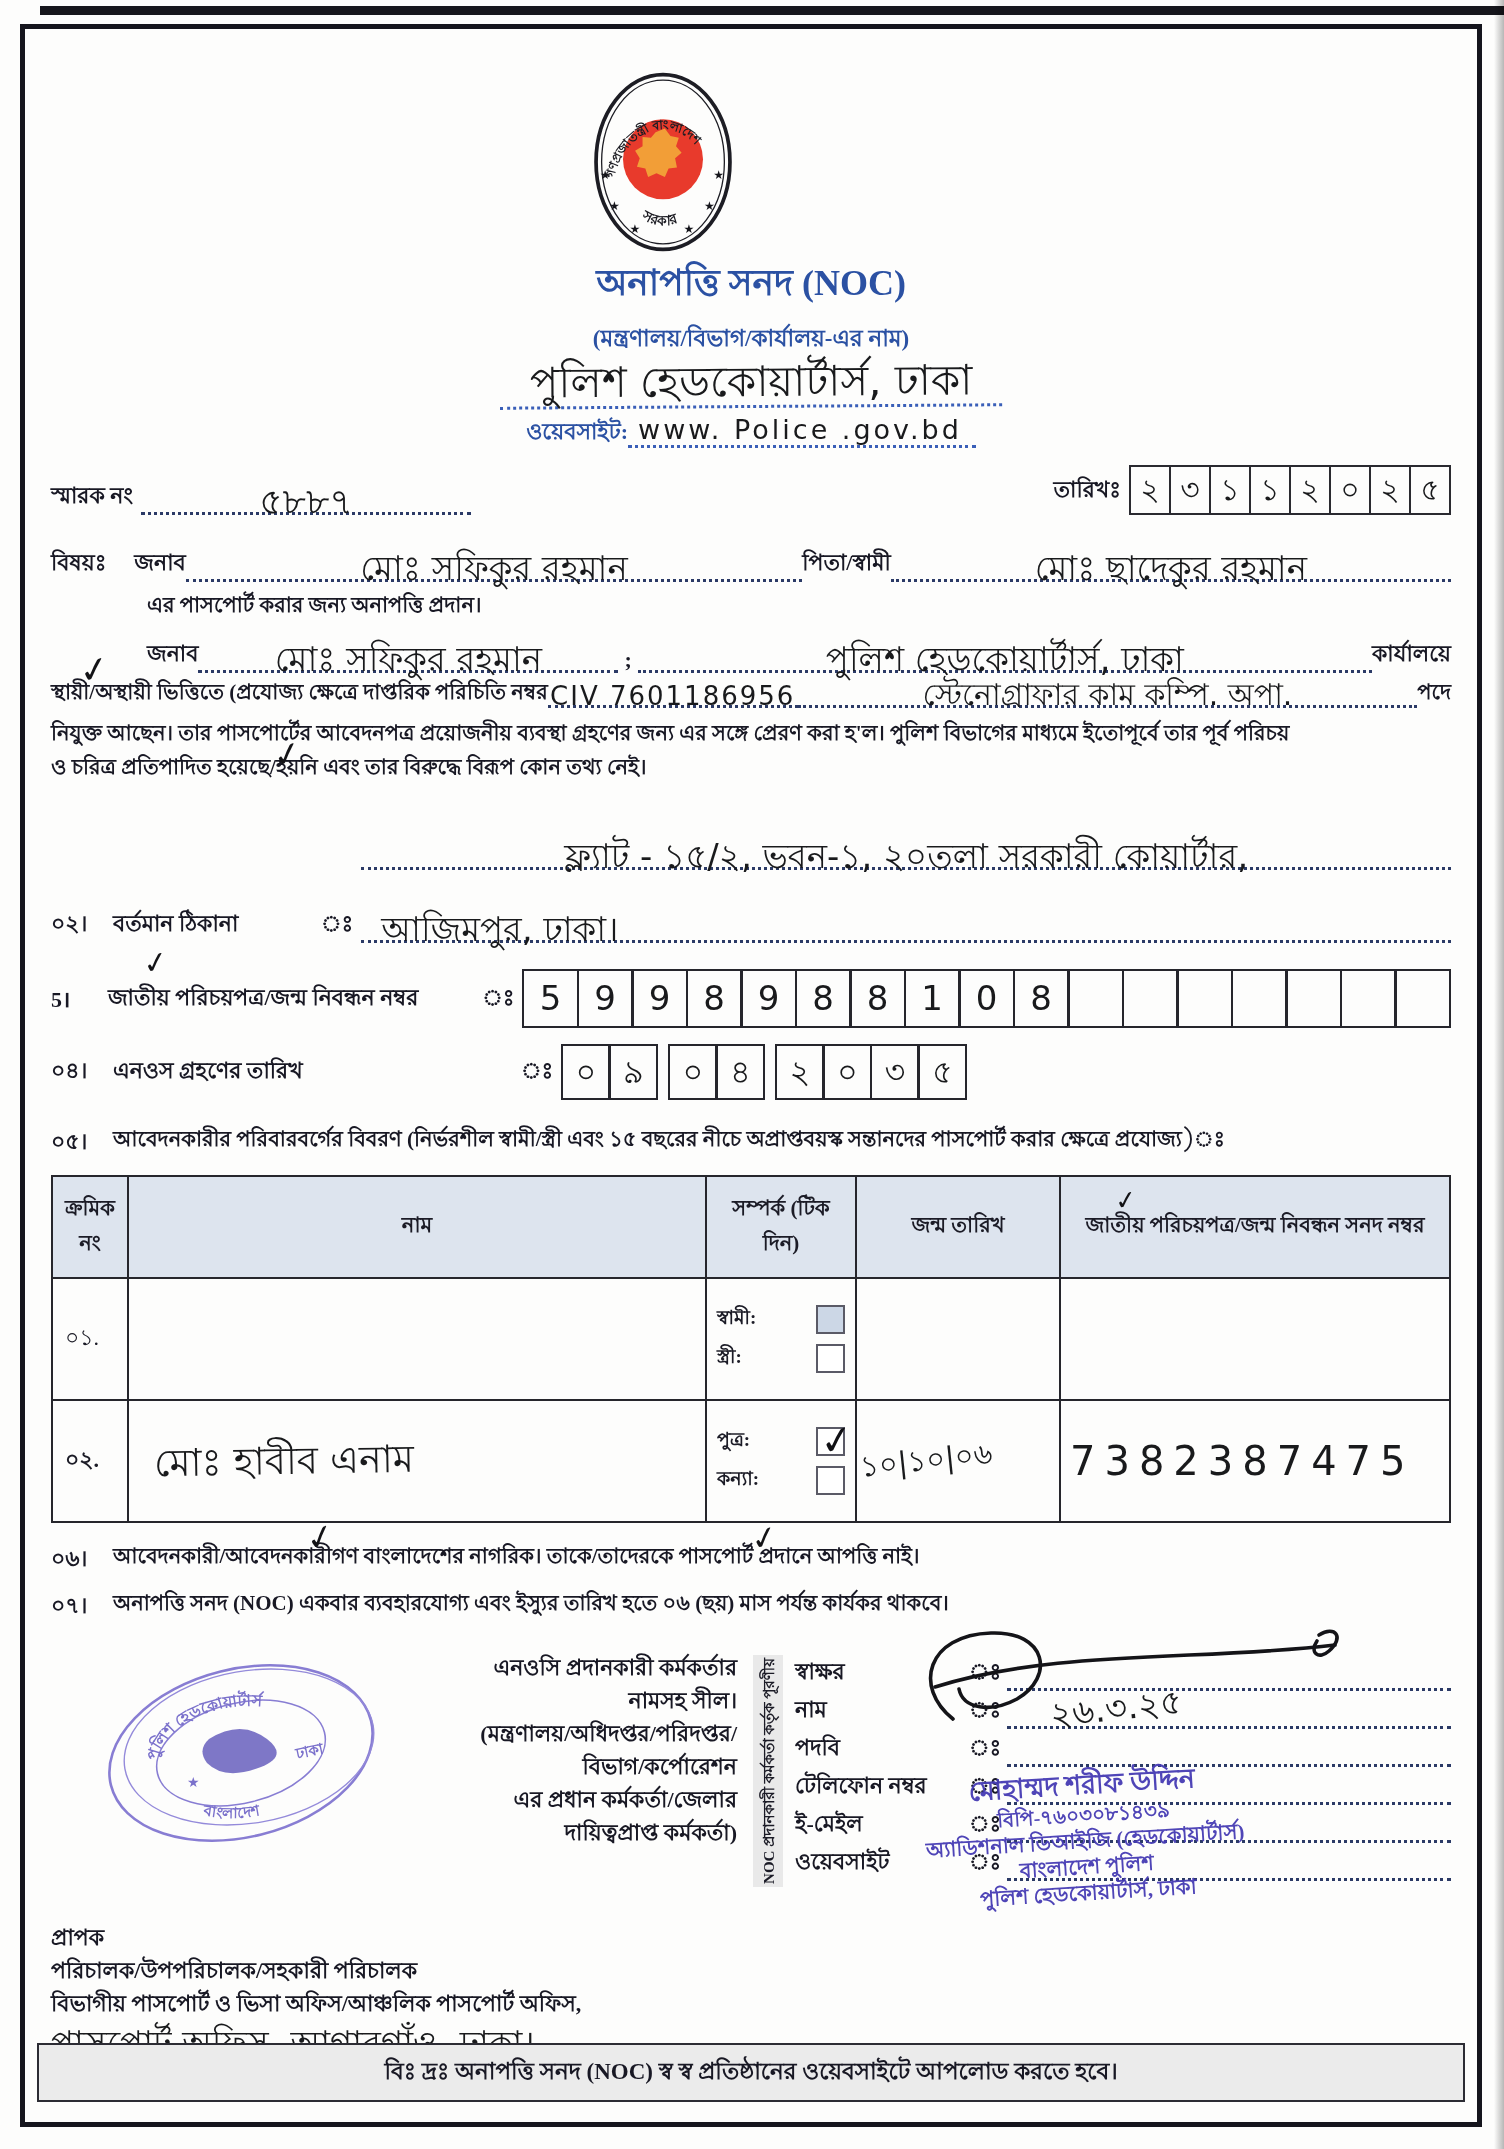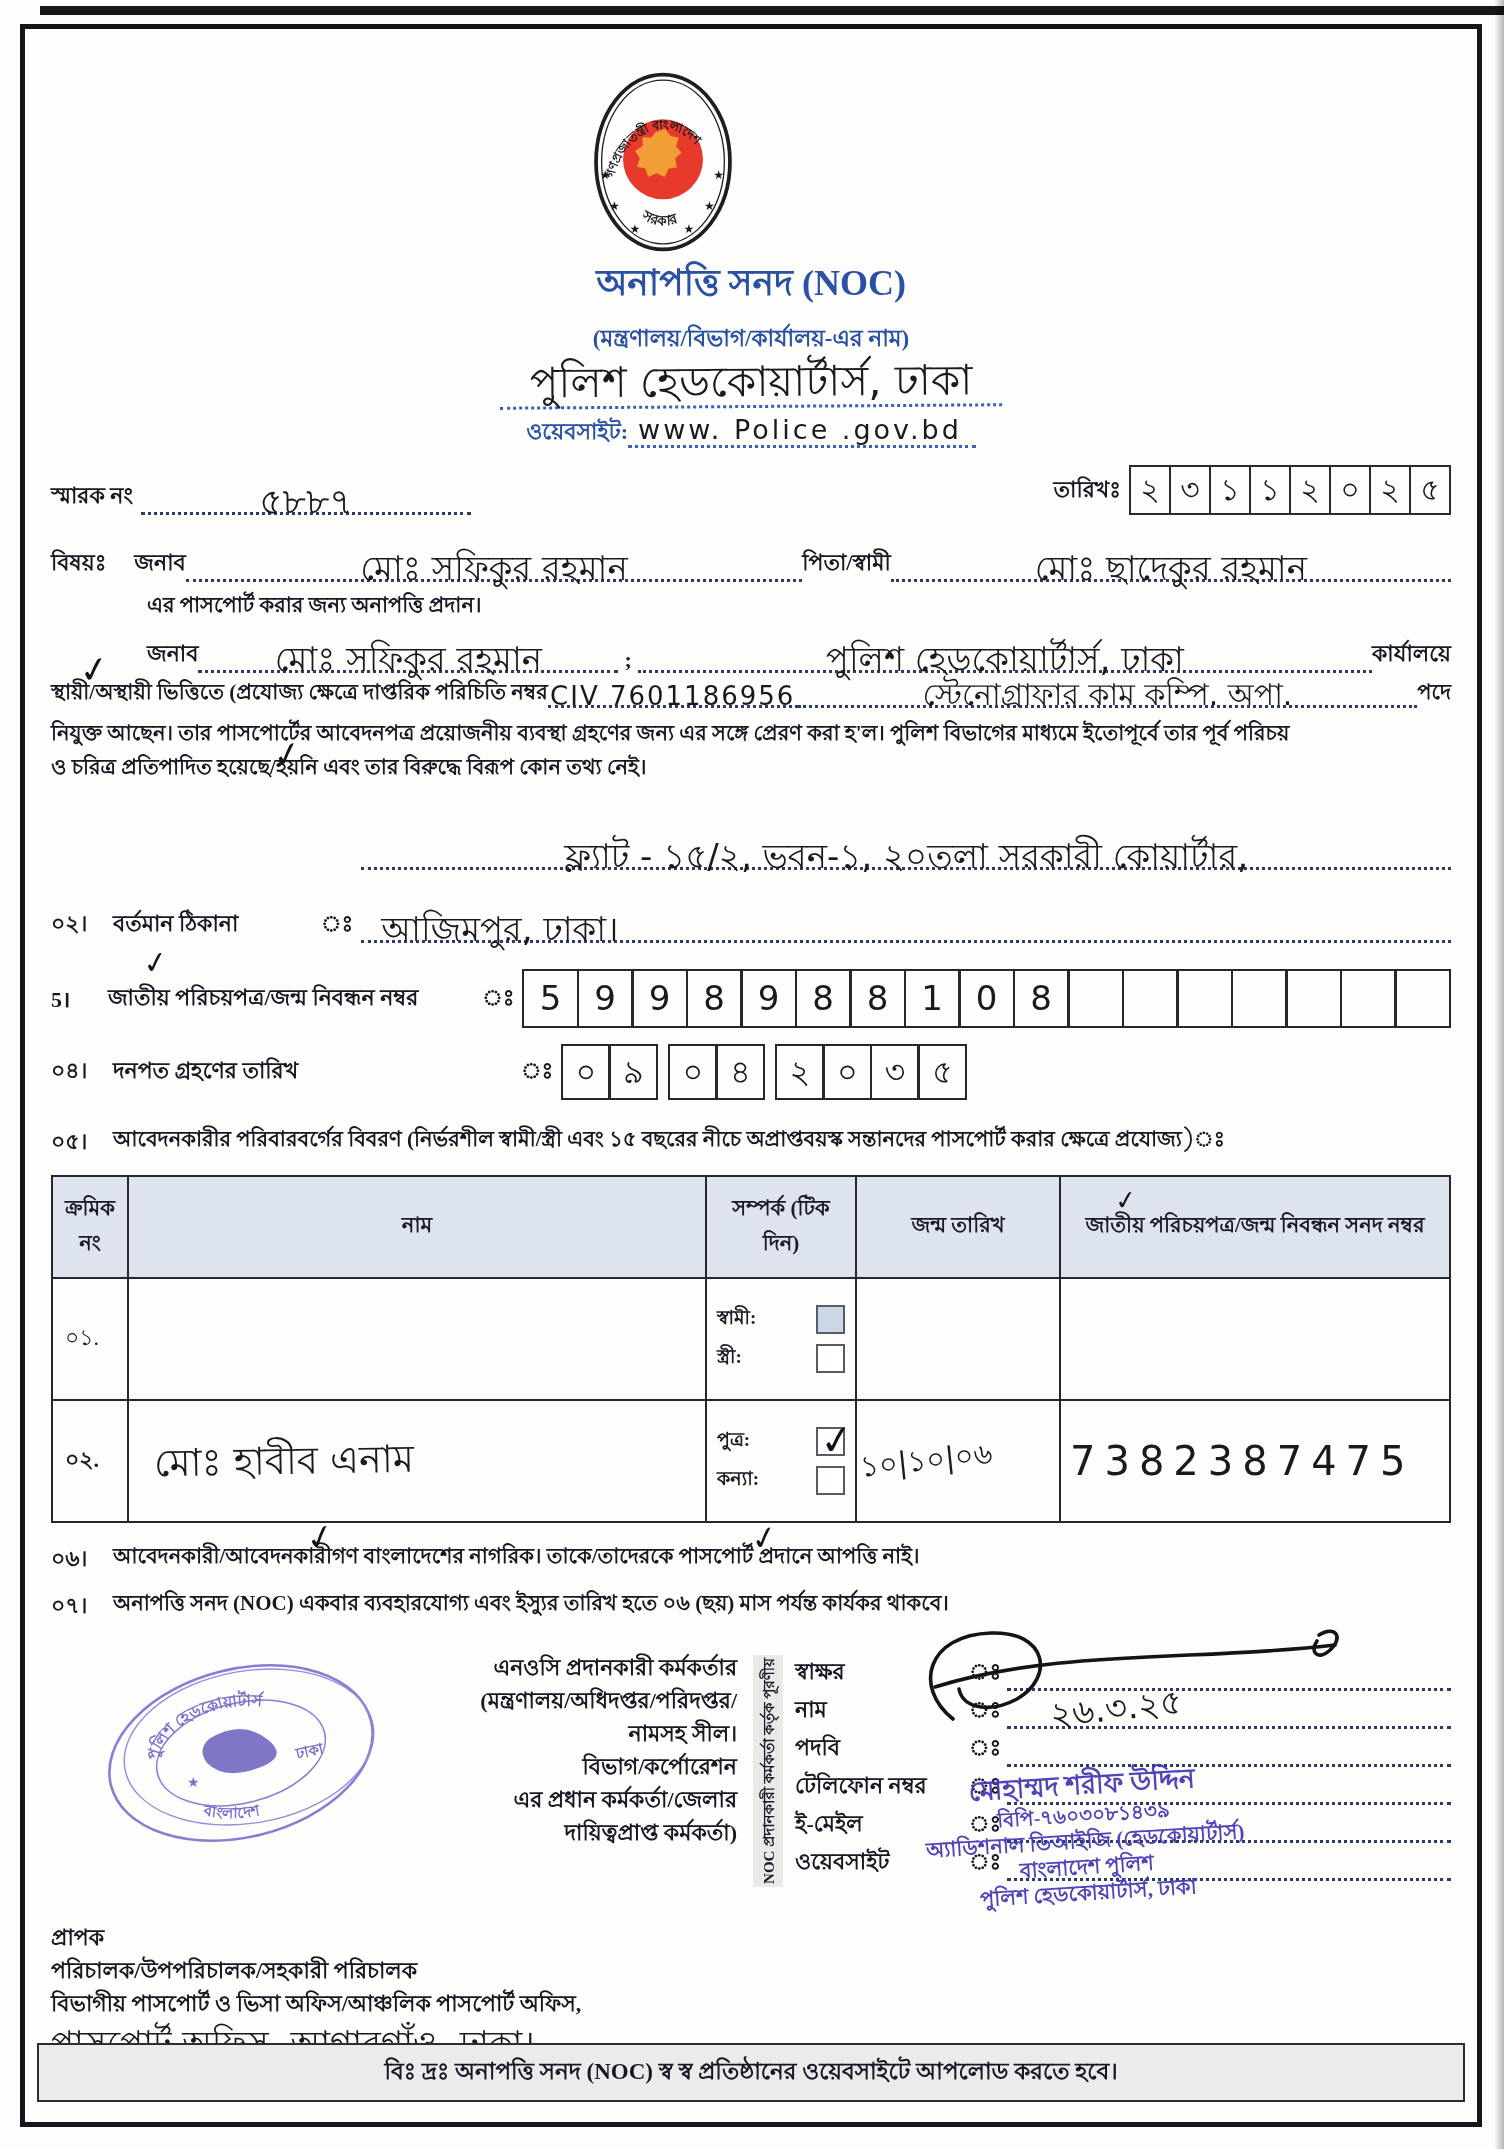--- a/index.html
+++ b/index.html
@@ -277,21 +277,21 @@
             <span class="hw"></span>
           </div>
         <div class="nbox">
             <span class="hw"></span>
           </div>
       </div>
     </div>
 
     <div class="row" style="margin-top:16px;align-items:center;">
       <span class="lbl printed" style="width:62px;">০৪।</span>
-      <span class="lbl printed" style="width:408px;">দনপত গ্রহণের তারিখ</span>
+      <span class="lbl printed" style="width:408px;">এনওস গ্রহণের তারিখ</span>
       <span class="lbl printed" style="margin-right:10px;">ঃ</span>
       <div class="boxgroup">
         <div class="gbox">
             <span class="hw">০</span>
           </div>
         <div class="gbox">
             <span class="hw">৯</span>
           </div>
       </div>
       <div class="boxgroup">
@@ -406,22 +406,22 @@
             <textPath href="#rsBot" startOffset="30">বাংলাদেশ</textPath>
           </text>
           <text x="206" y="112" font-size="15" font-weight="bold" fill="#5b4fc0" transform="rotate(-12 206 112)">ঢাকা</text>
           <path d="M118,92 q32,-20 58,0 q22,17 -6,28 q-36,14 -54,-4 q-10,-13 2,-24 z" fill="#4338ae" opacity=".85"></path>
           <text x="96" y="140" font-size="14" fill="#5b4fc0">★</text>
         </g>
       </svg>
 
       <div class="sig-left printed">
         <div>এনওসি প্রদানকারী কর্মকর্তার</div>
+        <div>নামসহ সীল।</div>
         <div>(মন্ত্রণালয়/অধিদপ্তর/পরিদপ্তর/</div>
-        <div>নামসহ সীল।</div>
         <div>বিভাগ/কর্পোরেশন</div>
         <div>এর প্রধান কর্মকর্তা/জেলার</div>
         <div>দায়িত্বপ্রাপ্ত কর্মকর্তা)</div>
       </div>
 
       <div class="vstrip">
         <span>NOC প্রদানকারী কর্মকর্তা কর্তৃক পূরণীয়</span>
       </div>
 
       <div class="fields">

